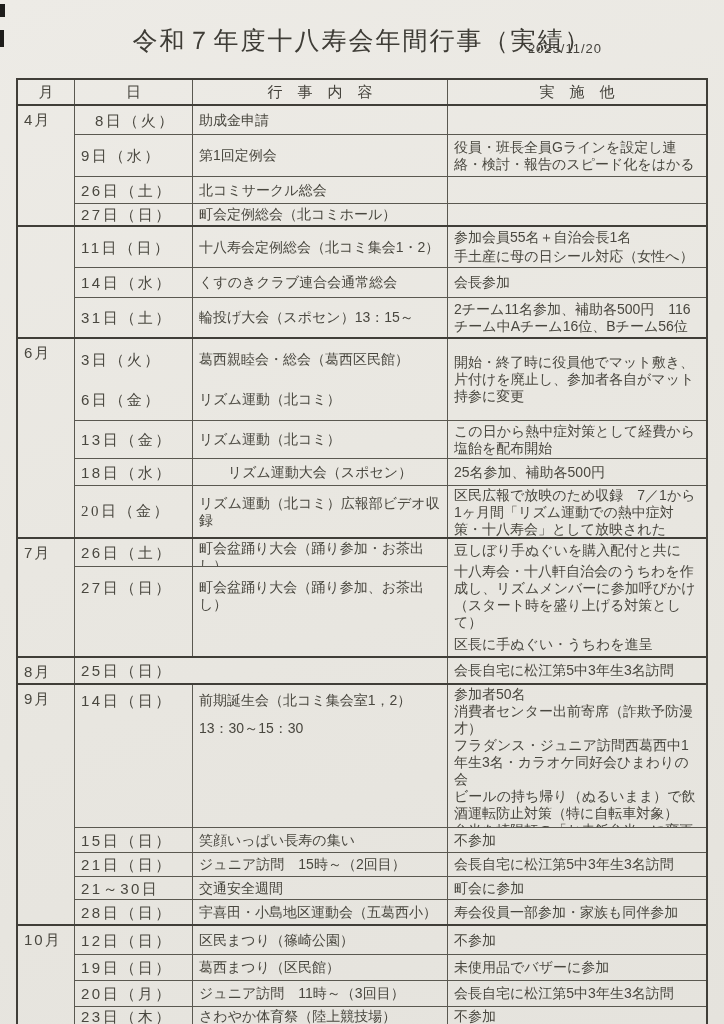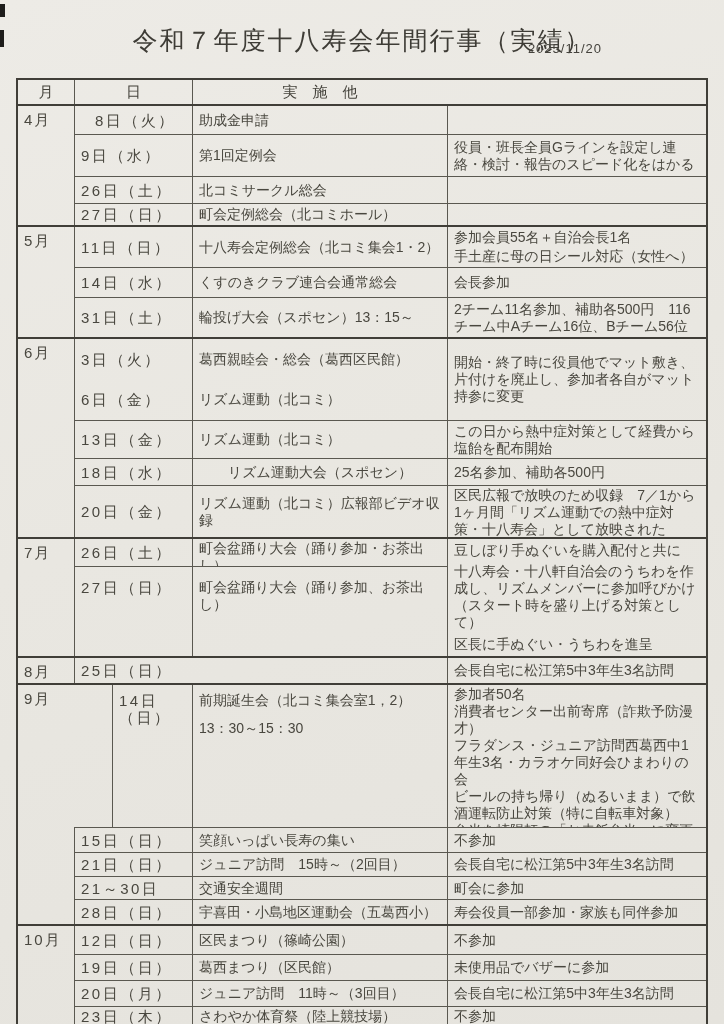--- a/index.html
+++ b/index.html
@@ -64,20 +64,21 @@
   <div class="edge-mark m1"></div>
   <div class="edge-mark m2"></div>
 
   <div class="doc-title">令和７年度十八寿会年間行事（実績）</div>
   <div class="doc-date">2025/11/20</div>
 
   <div class="etable">
     <div class="thead">
       <div class="hcell">月</div>
       <div class="hcell">日</div>
+      <div class="hcell">行　事　内　容</div>
       <div class="hcell">実　施　他</div>
     </div>
     <div>
         <div class="section" style="grid-template-rows: 28px 42px 27px 22px;">
           <div class="cell c-month" style="grid-row: 1 / span 4;">4月</div>
           <div class="cell c-day" style="grid-row: 1; padding-left: 20px;">
             <div class="ln">8日（火）</div>
           </div>
           <div class="cell c-content" style="grid-row: 1;">
             <div class="ln">助成金申請</div>
@@ -101,21 +102,20 @@
           <div class="cell c-impl rb" style="grid-row: 3;"></div>
           <div class="cell c-day rb" style="grid-row: 4;">
             <div class="ln">27日（日）</div>
           </div>
           <div class="cell c-content rb" style="grid-row: 4;">
             <div class="ln">町会定例総会（北コミホール）</div>
           </div>
           <div class="cell c-impl rb" style="grid-row: 4;"></div>
         </div>
         <div class="section" style="grid-template-rows: 40px 30px 40px;">
-          <div class="cell c-month" style="grid-row: 1 / span 3;">5月</div>
           <div class="cell c-day" style="grid-row: 1;">
             <div class="ln">11日（日）</div>
           </div>
           <div class="cell c-content" style="grid-row: 1;">
             <div class="ln">十八寿会定例総会（北コミ集会1・2）</div>
           </div>
           <div class="cell c-impl" style="grid-row: 1;">
             <div class="ln">参加会員55名＋自治会長1名</div>
             <div class="ln">手土産に母の日シール対応（女性へ）</div>
           </div>
@@ -162,21 +162,21 @@
           </div>
           <div class="cell c-day rb" style="grid-row: 3;">
             <div class="ln">18日（水）</div>
           </div>
           <div class="cell c-content rb" style="grid-row: 3; align-items: center;">
             <div class="ln">リズム運動大会（スポセン）</div>
           </div>
           <div class="cell c-impl rb" style="grid-row: 3;">
             <div class="ln">25名参加、補助各500円</div>
           </div>
-          <div class="cell c-day rb" style="grid-row: 4;">
+          <div class="cell c-day rb" style="grid-row: 4; font-family: Liberation Serif, serif;">
             <div class="ln">20日（金）</div>
           </div>
           <div class="cell c-content rb" style="grid-row: 4;">
             <div class="ln">リズム運動（北コミ）広報部ビデオ収録</div>
           </div>
           <div class="cell c-impl rb" style="grid-row: 4;">
             <div class="ln">区民広報で放映のため収録　7／1から1ヶ月間「リズム運動での熱中症対策・十八寿会」として放映された</div>
           </div>
         </div>
         <div class="section" style="grid-template-rows: 27px 90px;">
@@ -203,21 +203,21 @@
           <div class="cell c-month" style="grid-row: 1 / span 1;">8月</div>
           <div class="cell c-day" style="grid-row: 1;">
             <div class="ln">25日（日）</div>
           </div>
           <div class="cell c-impl" style="grid-row: 1;">
             <div class="ln">会長自宅に松江第5中3年生3名訪問</div>
           </div>
         </div>
         <div class="section" style="grid-template-rows: 142px 25px 24px 23px 25px;">
           <div class="cell c-month" style="grid-row: 1 / span 5;">9月</div>
-          <div class="cell c-day v-top" style="grid-row: 1; margin-left: 38px;">
+          <div class="cell c-day v-top" style="grid-row: 1;">
             <div class="ln">14日（日）</div>
           </div>
           <div class="cell c-content v-top" style="grid-row: 1;">
             <div class="ln">前期誕生会（北コミ集会室1，2）</div>
             <div class="ln">13：30～15：30</div>
           </div>
           <div class="cell c-impl" style="grid-row: 1;">
             <div class="ln">参加者50名</div>
             <div class="ln">消費者センター出前寄席（詐欺予防漫才）</div>
             <div class="ln">フラダンス・ジュニア訪問西葛西中1年生3名・カラオケ同好会ひまわりの会</div>

